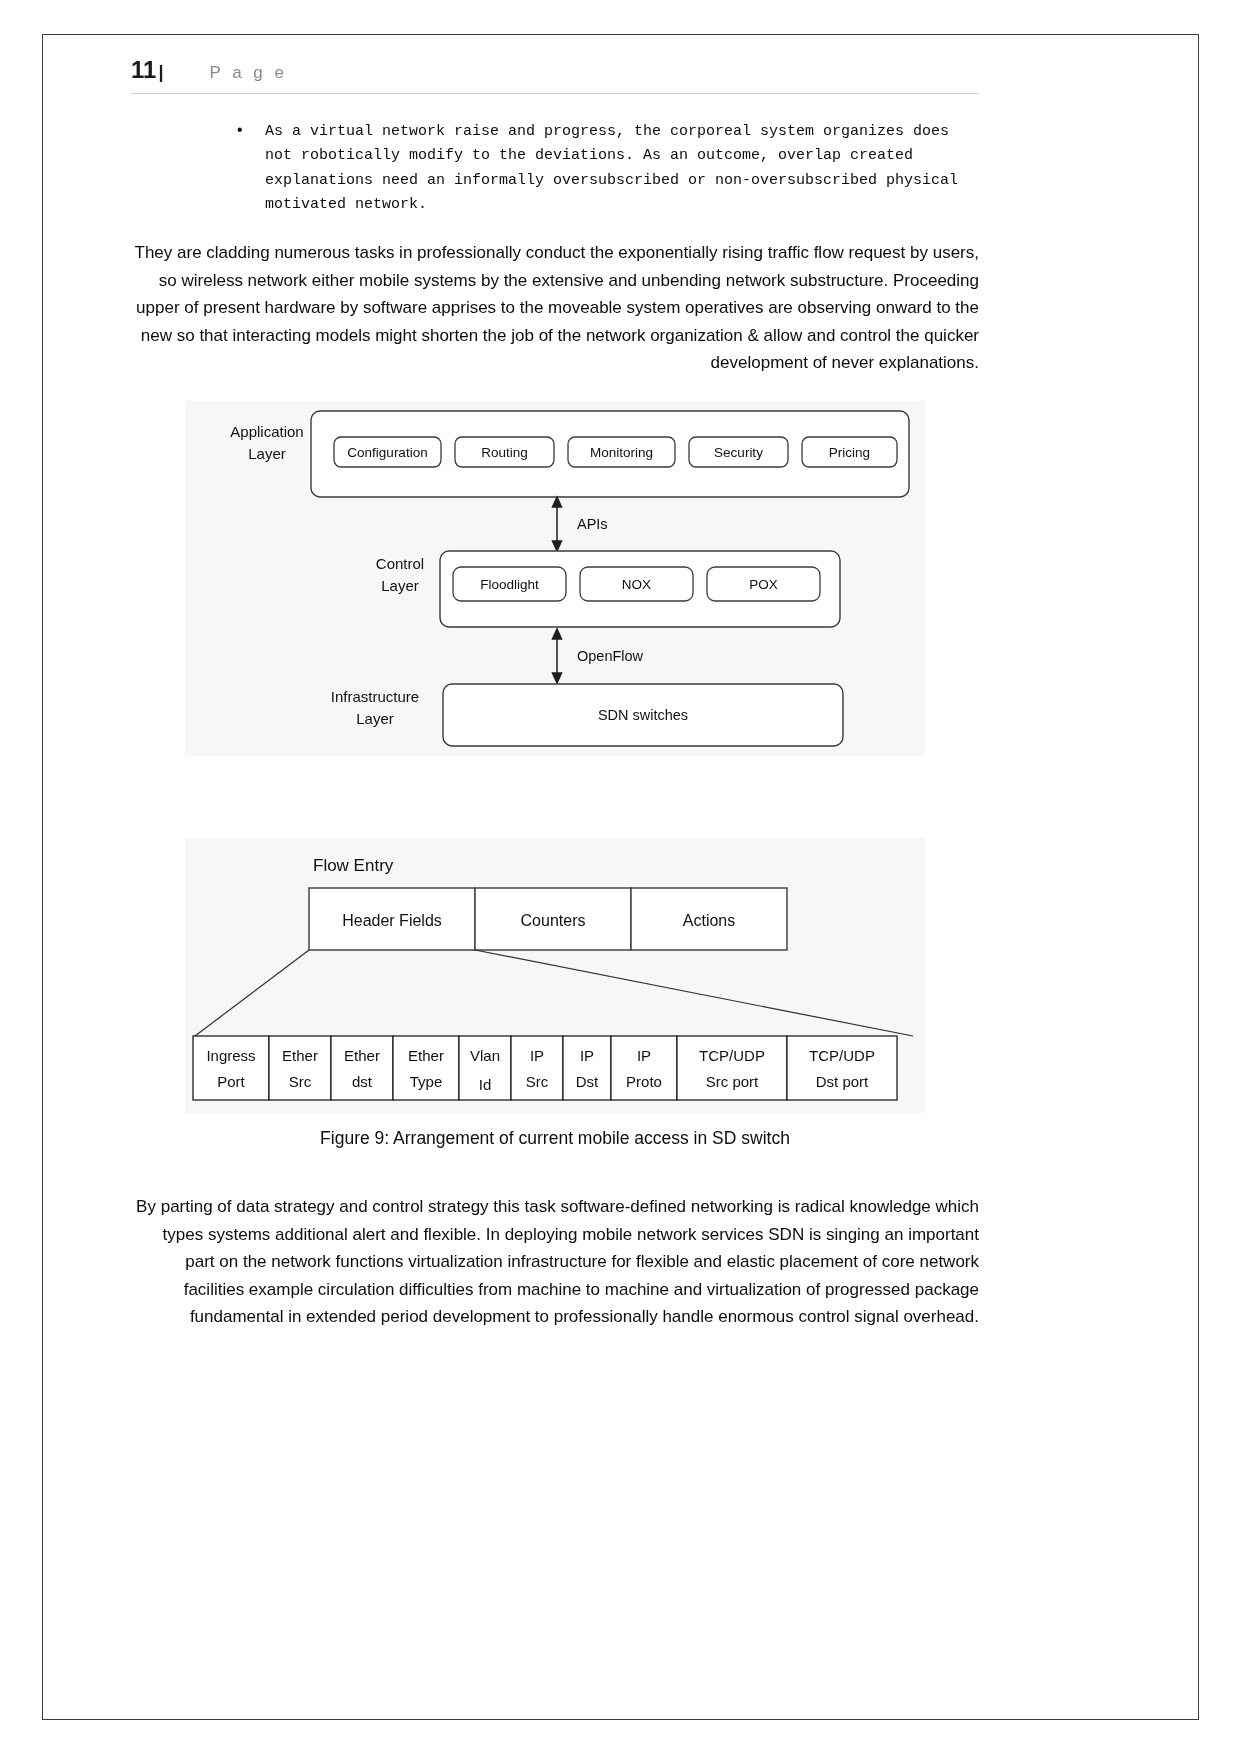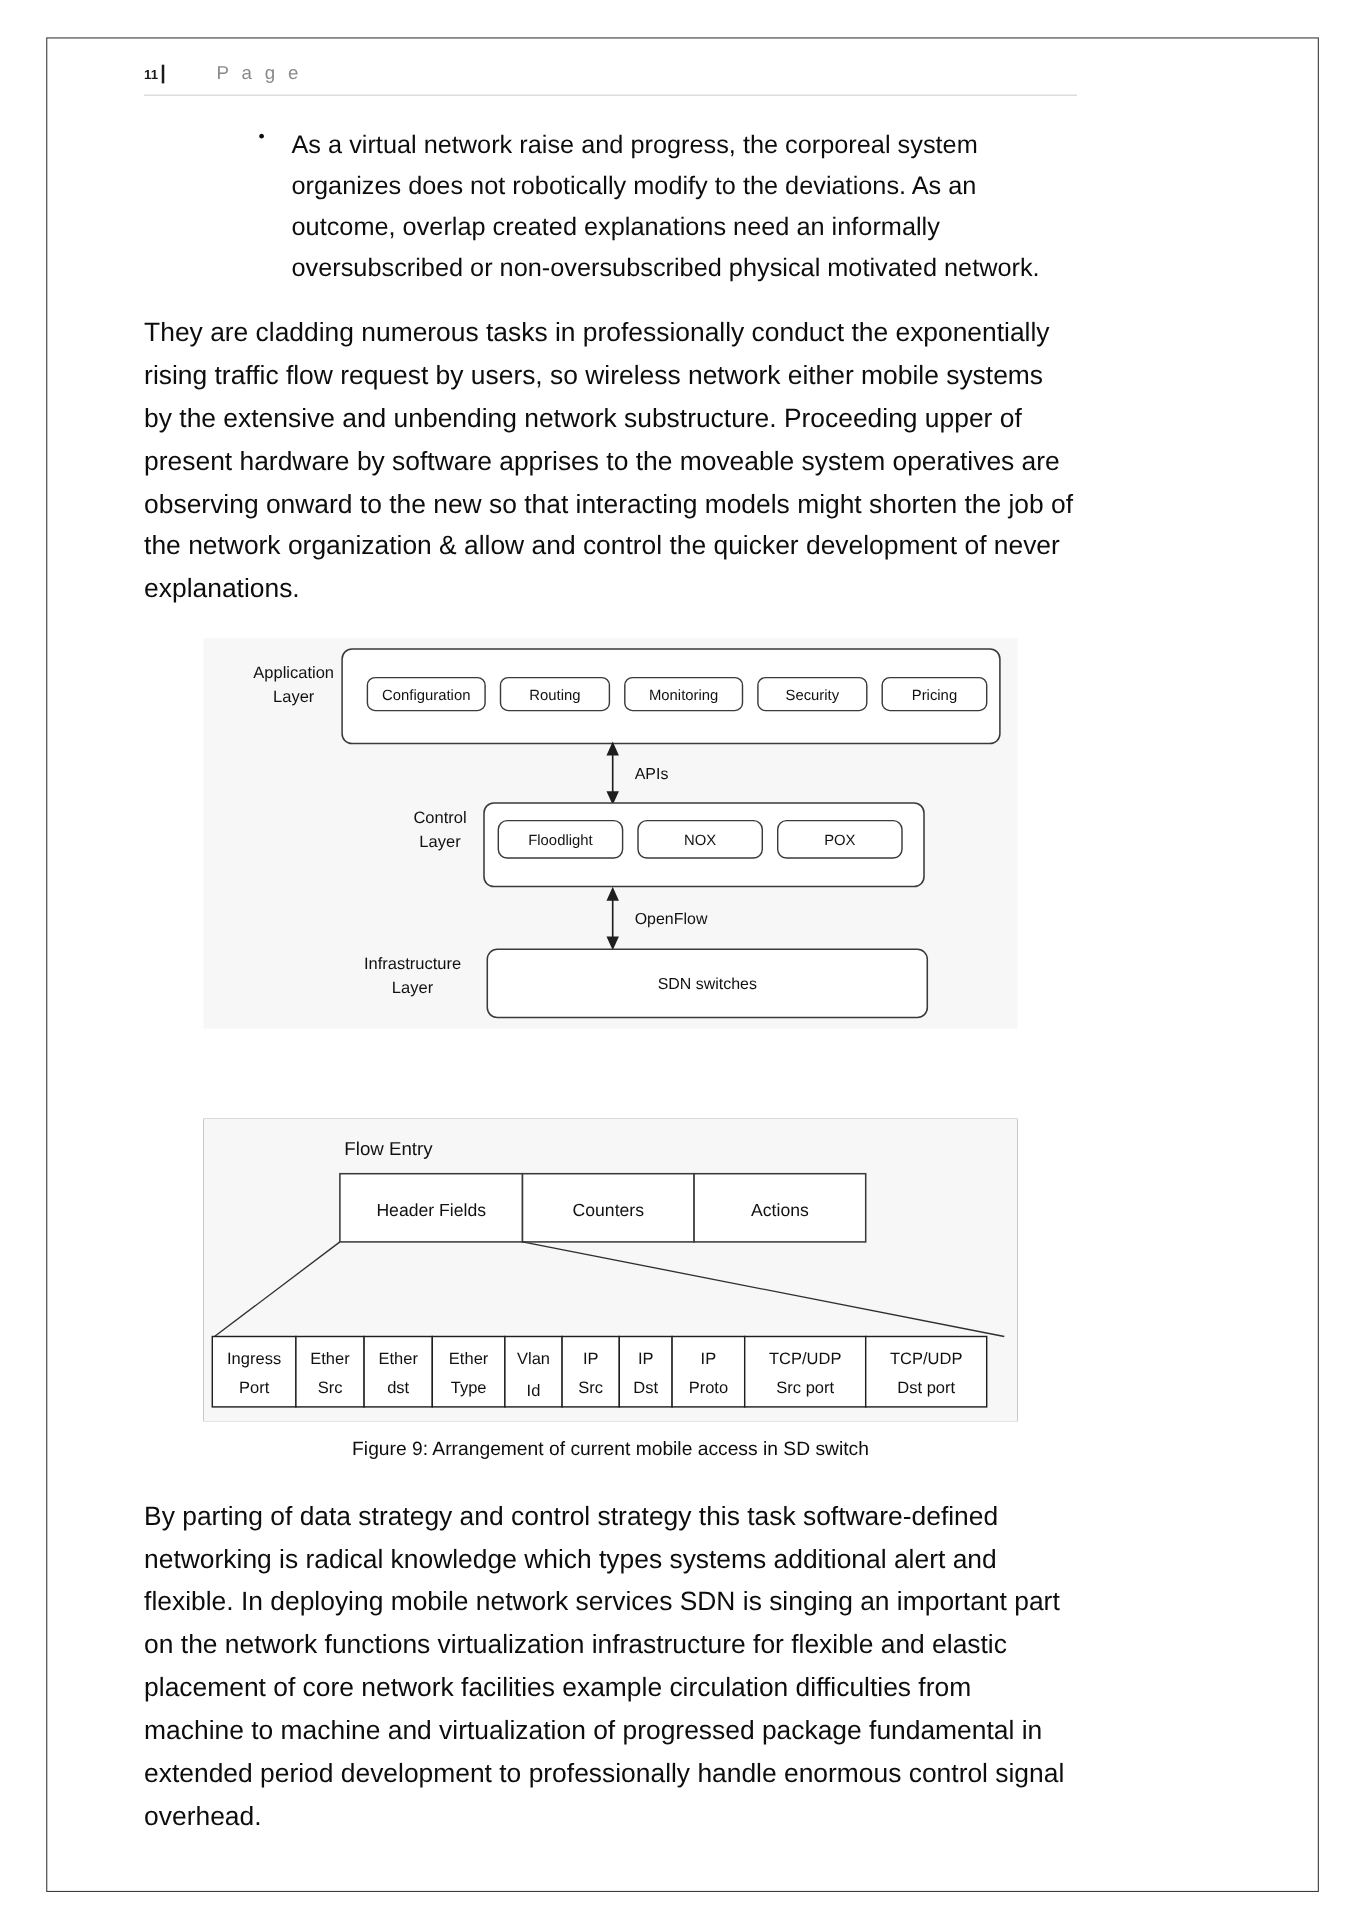--- a/index.html
+++ b/index.html
@@ -38,21 +38,21 @@
 
   
   .doc-header {
     font-size: 18px;
     color: #1a1a1a;
     padding-bottom: 9px;
     letter-spacing: 0;
   }
   .doc-header .pg-num {
     font-weight: bold;
-    font-size: 12px;
+    font-size: 24px;
   }
   .doc-header .pipe {
     font-weight: bold;
     color: #1a1a1a;
     margin: 0 2px;
   }
   .doc-header .pg-word {
     color: #8a8a8a;
     letter-spacing: 3.5px;
     font-size: 17px;
@@ -67,39 +67,40 @@
   
   .bullets {
     margin: 0 0 22px 0;
     padding: 0;
     list-style: none;
   }
   .bullets li {
     position: relative;
     padding-left: 36px;
     margin-left: 98px;
-    font-size: 23px;
+    font-size: 15px;
     line-height: 1.62;
     color: #0d0d0d;
     margin-bottom: 2px;
+    font-family: Liberation Mono, monospace;
   }
   .bullets li::before {
     content: "\2022";
     position: absolute;
     left: 6px;
     top: -1px;
     font-size: 16px;
     color: #0d0d0d;
   }
   p.body-para {
-    font-size: 24px;
+    font-size: 17px;
     line-height: 1.62;
     color: #0d0d0d;
-    margin: 0 0 10px 0;
-    text-align: left;
+    margin: 12px 0 10px 0;
+    text-align: right;
   }
 
   
   .figure-block {
     margin: 24px 0 0 0;
   }
   .fig8-wrap {
     position: relative;
     width: 740px;
     height: 355px;

